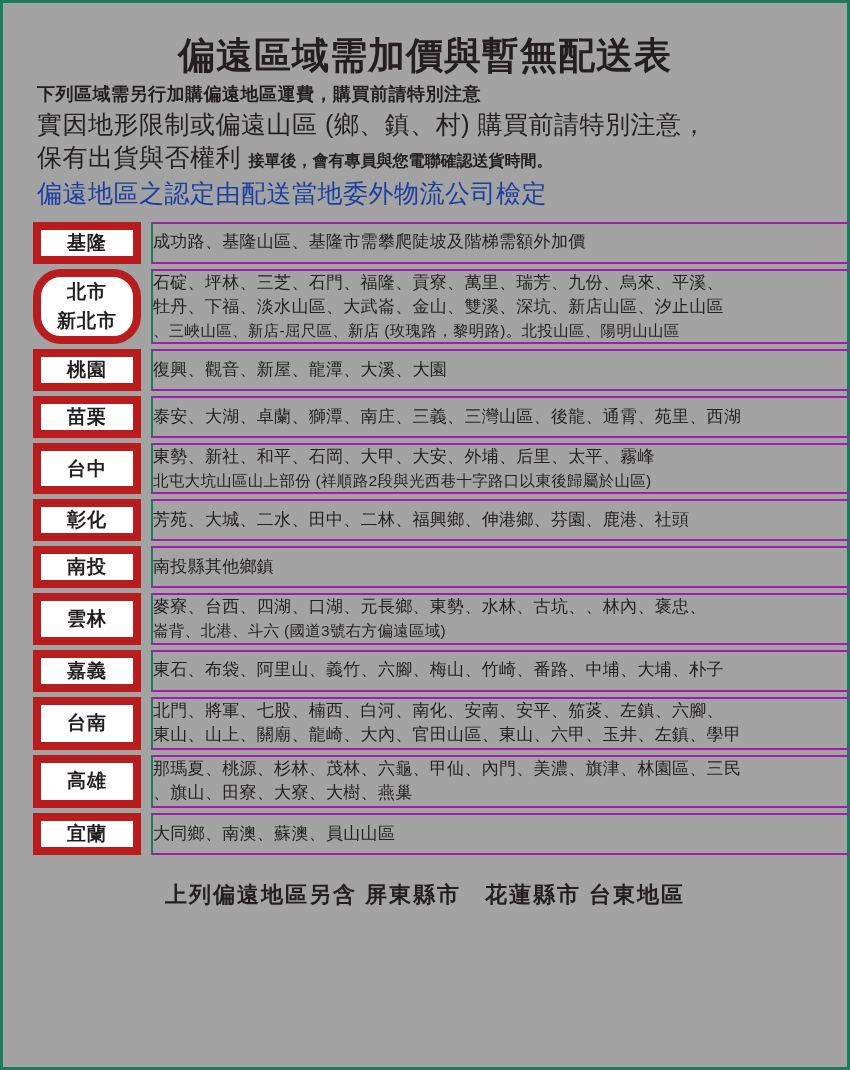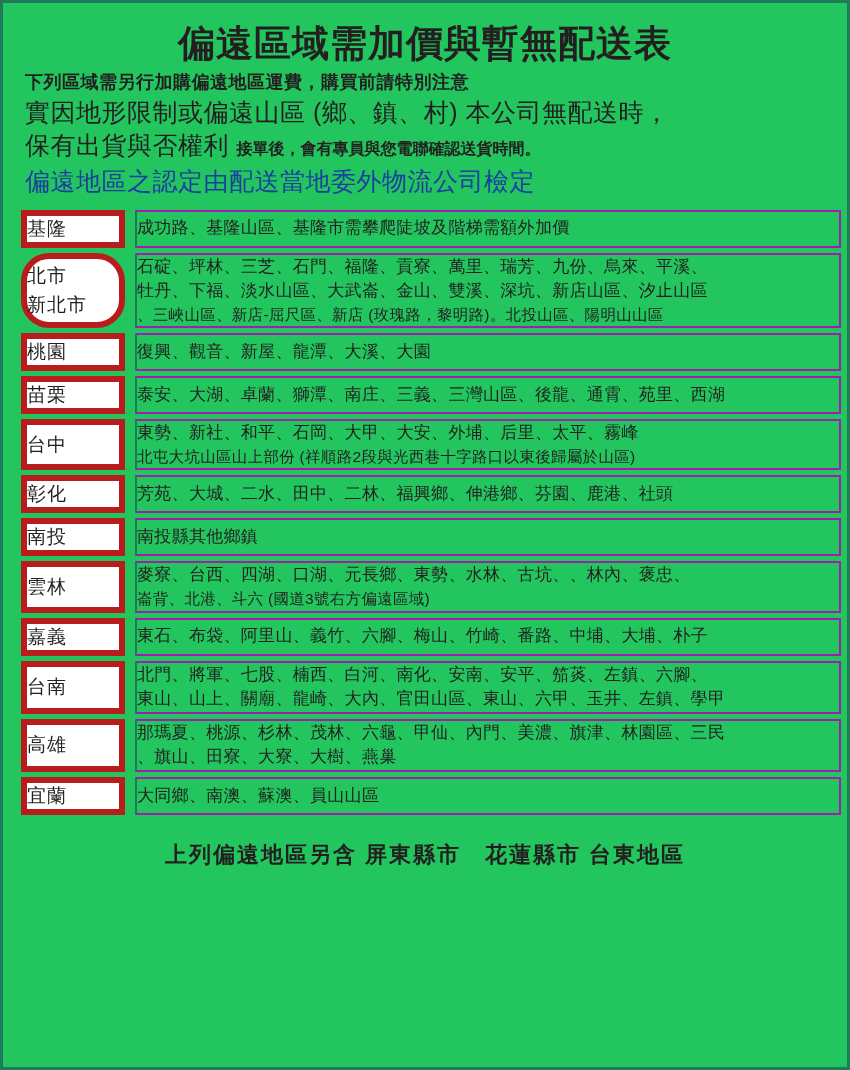--- a/index.html
+++ b/index.html
@@ -13,22 +13,22 @@
     font-family: "Liberation Sans", sans-serif;
     color: #231f20;
     overflow: hidden;
   }
   .page {
     position: relative;
     width: 850px;
     height: 1070px;
     box-sizing: border-box;
     border: 3px solid #1f7a5a;
-    background: #22c55e;
-    padding: 4px;
+    background: #a3a3a3;
+    padding: 16px;
   }
   .inner {
     padding: 10px 14px 0 14px;
   }
   .main-title {
     text-align: center;
     font-size: 37px;
     font-weight: bold;
     letter-spacing: 1px;
     color: #231f20;
@@ -66,24 +66,24 @@
     border-collapse: separate;
     border-spacing: 0 5px;
     table-layout: fixed;
   }
   table.zones td {
     vertical-align: middle;
     padding: 0;
   }
   td.region {
     width: 92px;
-    border: 6px solid #b91c1c;
-    text-align: left;
+    border: 8px solid #b91c1c;
+    text-align: center;
     font-size: 19px;
-    font-weight: normal;
+    font-weight: bold;
     color: #231f20;
     padding: 3px 0;
     letter-spacing: 1px;
     background: #ffffff;
   }
   td.gap {
     width: 10px;
     border: none;
   }
   td.detail {
@@ -111,21 +111,21 @@
     border-radius: 28px;
   }
 </style>
 </head>
 <body>
 
 <div class="page">
   <div class="inner">
     <div class="main-title">偏遠區域需加價與暫無配送表</div>
     <div class="subtitle">下列區域需另行加購偏遠地區運費，購買前請特別注意</div>
-    <div class="note-line">實因地形限制或偏遠山區 (鄉、鎮、村) 本公司無配送時，</div>
+    <div class="note-line">實因地形限制或偏遠山區 (鄉、鎮、村) 購買前請特別注意，</div>
     <div class="note-line">
       <span>保有出貨與否權利</span>
       <span class="small">接單後，會有專員與您電聯確認送貨時間。</span>
     </div>
     <div class="blue-line">偏遠地區之認定由配送當地委外物流公司檢定</div>
 
     <table class="zones">
       <tbody>
         <tr>
           <td class="region">基隆</td>

